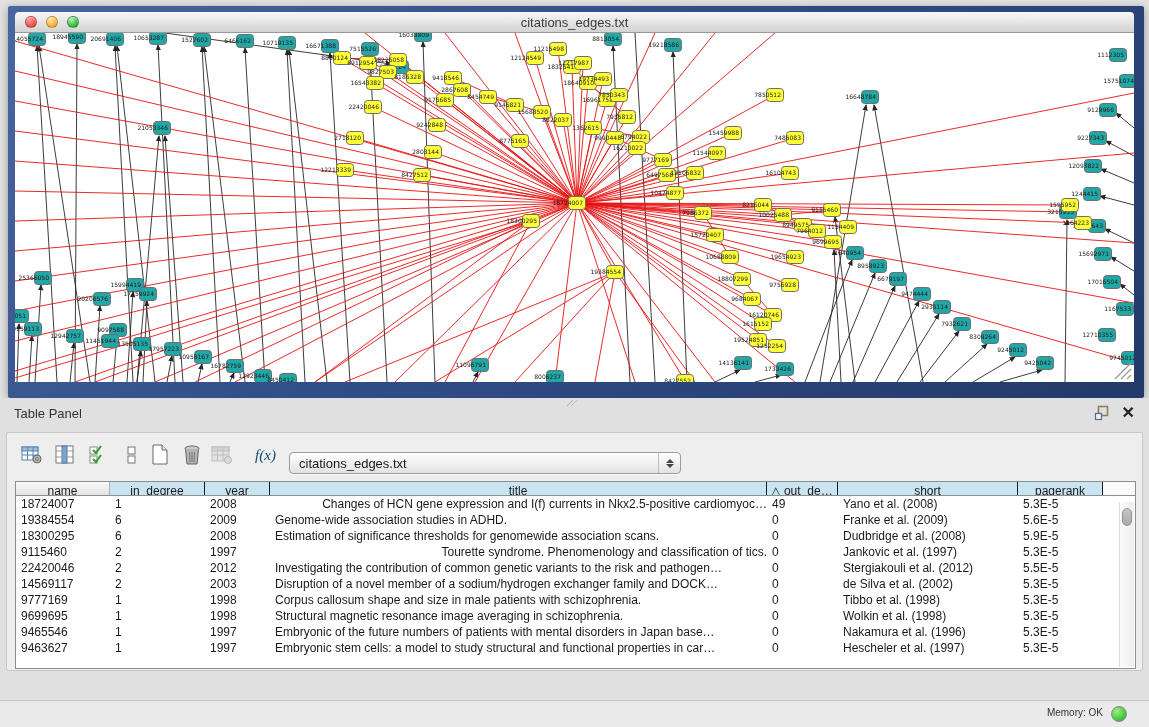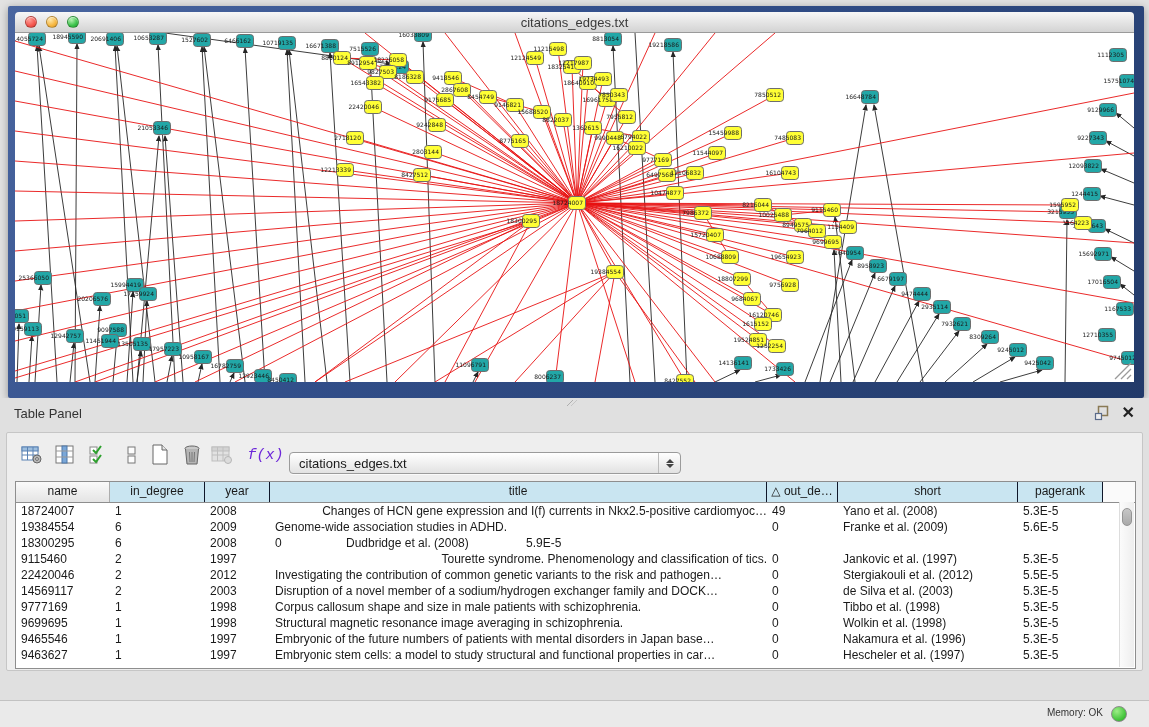--- a/index.html
+++ b/index.html
@@ -28,34 +28,34 @@
   .tp-title { position:absolute; left:14px; top:8px; font-size:13px; color:#333; }
   .tp-grip { position:absolute; left:566px; top:1px; opacity:.7; }
   .tp-buttons { position:absolute; right:14px; top:7px; display:flex; gap:12px; align-items:center; }
   .float-icon svg { display:block; }
   .close-icon { font-size:16px; font-weight:bold; color:#222; line-height:16px; cursor:default; }
 
   .sub-panel { position:absolute; left:6px; top:34px; width:1137px; height:239px;
     background:#eeeeee; border:1px solid #c6c6c6; border-radius:2px; }
   .toolbar { position:absolute; left:0; top:6px; height:34px; width:100%; }
   .tool { position:absolute; top:3px; width:26px; height:26px; display:flex; align-items:center; justify-content:center; }
-  .fx-label { font-family:Liberation Mono, monospace; font-style:italic; font-size:15px; color:#6d28d9;margin-left:19px; }
+  .fx-label { font-family:Liberation Serif, serif; font-style:italic; font-size:15px; color:#0c4a6e;margin-left:19px; }
   .dropdown { position:absolute; left:282px; top:13px; width:392px; height:22px;
     border:1px solid #9b9b9b; border-radius:4px; background:linear-gradient(#ffffff,#e2e2e2);
     display:flex; align-items:center; box-shadow:0 1px 0 rgba(255,255,255,.7); }
   .dropdown .dd-text { flex:1; font-size:13px; color:#1a1a1a; padding-left:9px; white-space:nowrap; overflow:hidden; }
   .dropdown .dd-arrows { width:22px; border-left:1px solid #bbb; align-self:stretch;
     display:flex; flex-direction:column; align-items:center; justify-content:center; gap:1px; }
   .dd-arrows i { width:0; height:0; border-left:4px solid transparent; border-right:4px solid transparent; }
   .dd-arrows .up { border-bottom:4px solid #444; }
   .dd-arrows .down { border-top:4px solid #444; }
 
   .data-table { position:absolute; left:8px; top:48px; width:1121px; height:188px;
     background:#fff; border:1px solid #8e8e8e; overflow:hidden; }
-  .thead { display:flex; height:21px; border-bottom:1px solid #8e8e8e; }
+  .thead { display:flex; height:14px; border-bottom:1px solid #8e8e8e; }
   .th { flex:none; background:#c9e5f1; border-right:1px solid #0f172a; font-size:12px; color:#1a1a1a;
     text-align:center; line-height:18px; white-space:nowrap; overflow:hidden; }
   .th.name-col { background:linear-gradient(#fafafa,#e4e4e4); border-right:1px solid #adadad; }
   .th.filler { background:#fafafa; border-right:none; flex:1; }
   .tr { display:flex; height:16px; }
   .td { flex:none; font-size:12px; color:#1a1a1a; line-height:16px; padding-left:5px;
     white-space:nowrap; overflow:hidden; text-overflow:ellipsis; }
   .vscroll { position:absolute; right:1px; top:20px; bottom:1px; width:15px;
     background:linear-gradient(90deg,#fbfbfb,#eeeeee); border-left:1px solid #ddd; }
   .vthumb { position:absolute; left:2px; top:6px; width:10px; height:18px; border-radius:6px;
@@ -657,20 +657,21 @@
               <div class="td" style="width: 65px;">2009</div>
               <div class="td" style="width: 497px;">Genome-wide association studies in ADHD.</div>
               <div class="td" style="width: 71px;">0</div>
               <div class="td" style="width: 180px;">Franke et al. (2009)</div>
               <div class="td" style="width: 85px;">5.6E-5</div>
             </div>
             <div class="tr">
               <div class="td" style="width: 94px;">18300295</div>
               <div class="td" style="width: 95px;">6</div>
               <div class="td" style="width: 65px;">2008</div>
+              <div class="td" style="width: 497px;">Estimation of significance thresholds for genomewide association scans.</div>
               <div class="td" style="width: 71px;">0</div>
               <div class="td" style="width: 180px;">Dudbridge et al. (2008)</div>
               <div class="td" style="width: 85px;">5.9E-5</div>
             </div>
             <div class="tr">
               <div class="td" style="width: 94px;">9115460</div>
               <div class="td" style="width: 95px;">2</div>
               <div class="td" style="width: 65px;">1997</div>
               <div class="td" style="width: 497px; text-align: right;">Tourette syndrome. Phenomenology and classification of tics.</div>
               <div class="td" style="width: 71px;">0</div>
@@ -685,21 +686,21 @@
               <div class="td" style="width: 71px;">0</div>
               <div class="td" style="width: 180px;">Stergiakouli et al. (2012)</div>
               <div class="td" style="width: 85px;">5.5E-5</div>
             </div>
             <div class="tr">
               <div class="td" style="width: 94px;">14569117</div>
               <div class="td" style="width: 95px;">2</div>
               <div class="td" style="width: 65px;">2003</div>
               <div class="td" style="width: 497px;">Disruption of a novel member of a sodium/hydrogen exchanger family and DOCK…</div>
               <div class="td" style="width: 71px;">0</div>
-              <div class="td" style="width: 180px;">de Silva et al. (2003)</div>
+              <div class="td" style="width: 180px;">de Silva et al. (2002)</div>
               <div class="td" style="width: 85px;">5.3E-5</div>
             </div>
             <div class="tr">
               <div class="td" style="width: 94px;">9777169</div>
               <div class="td" style="width: 95px;">1</div>
               <div class="td" style="width: 65px;">1998</div>
               <div class="td" style="width: 497px;">Corpus callosum shape and size in male patients with schizophrenia.</div>
               <div class="td" style="width: 71px;">0</div>
               <div class="td" style="width: 180px;">Tibbo et al. (1998)</div>
               <div class="td" style="width: 85px;">5.3E-5</div>

